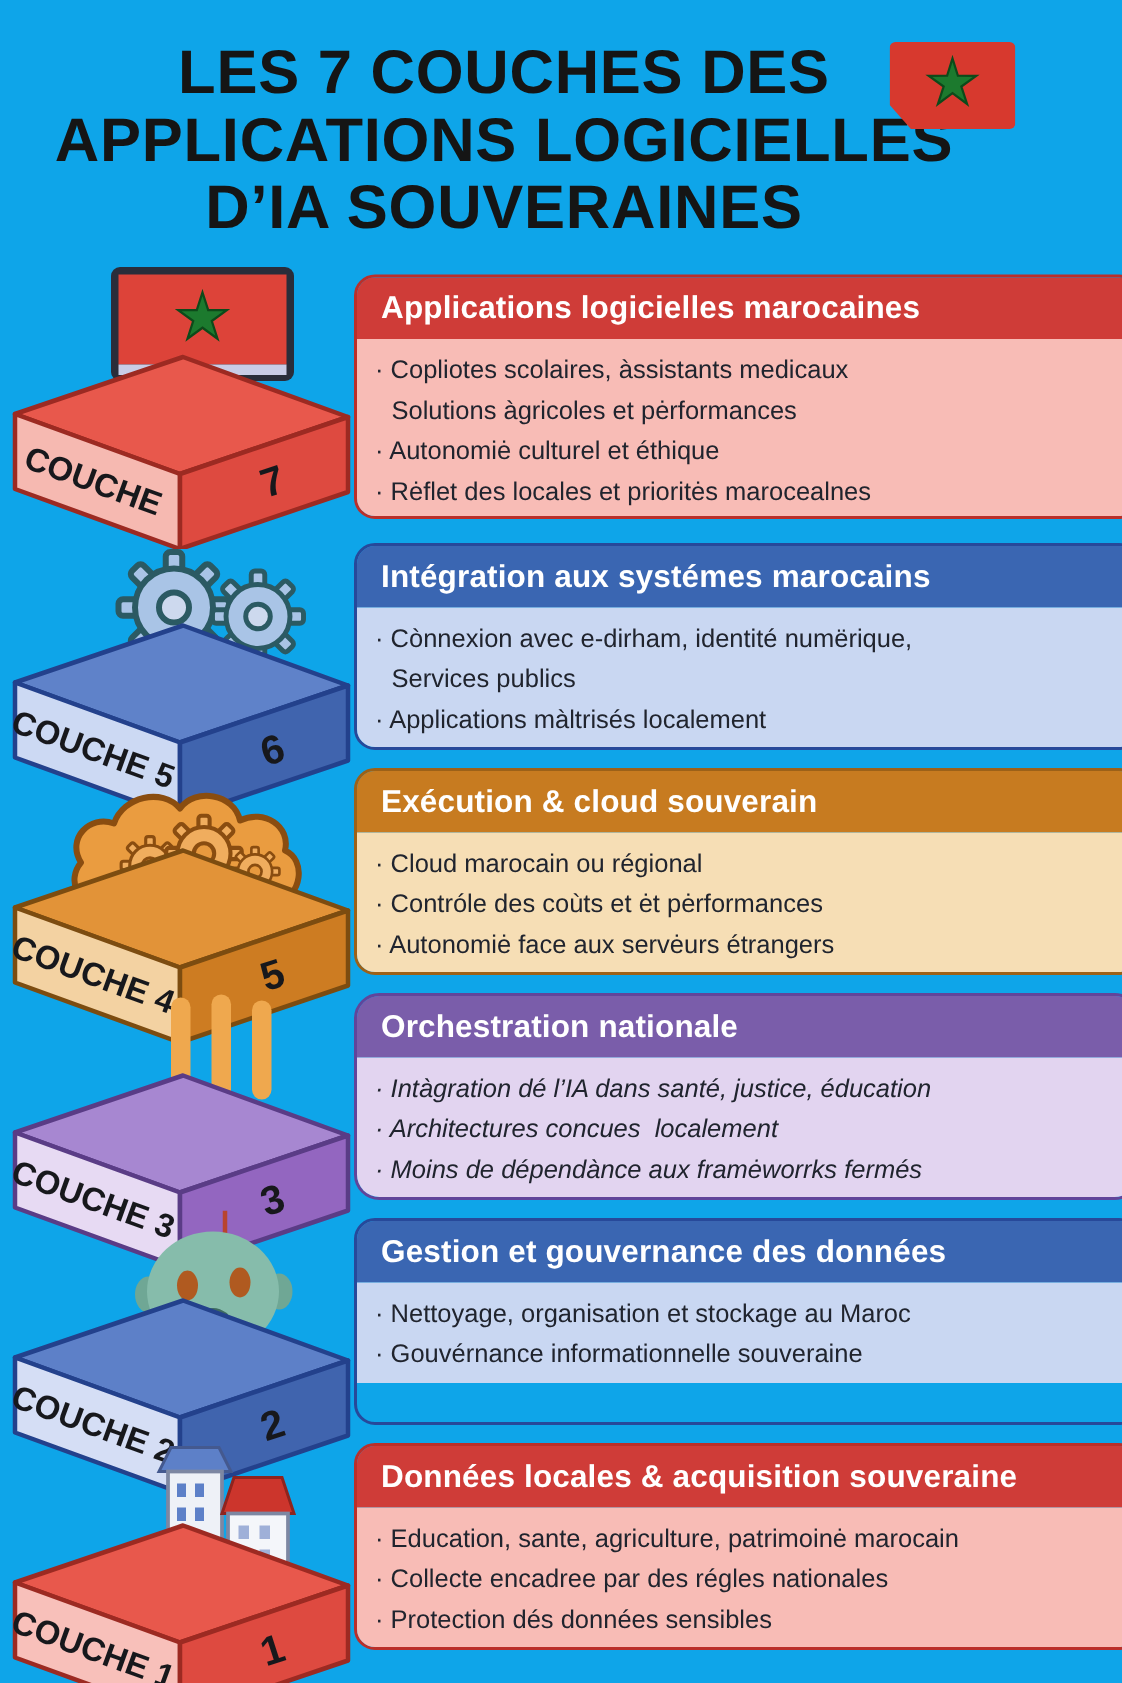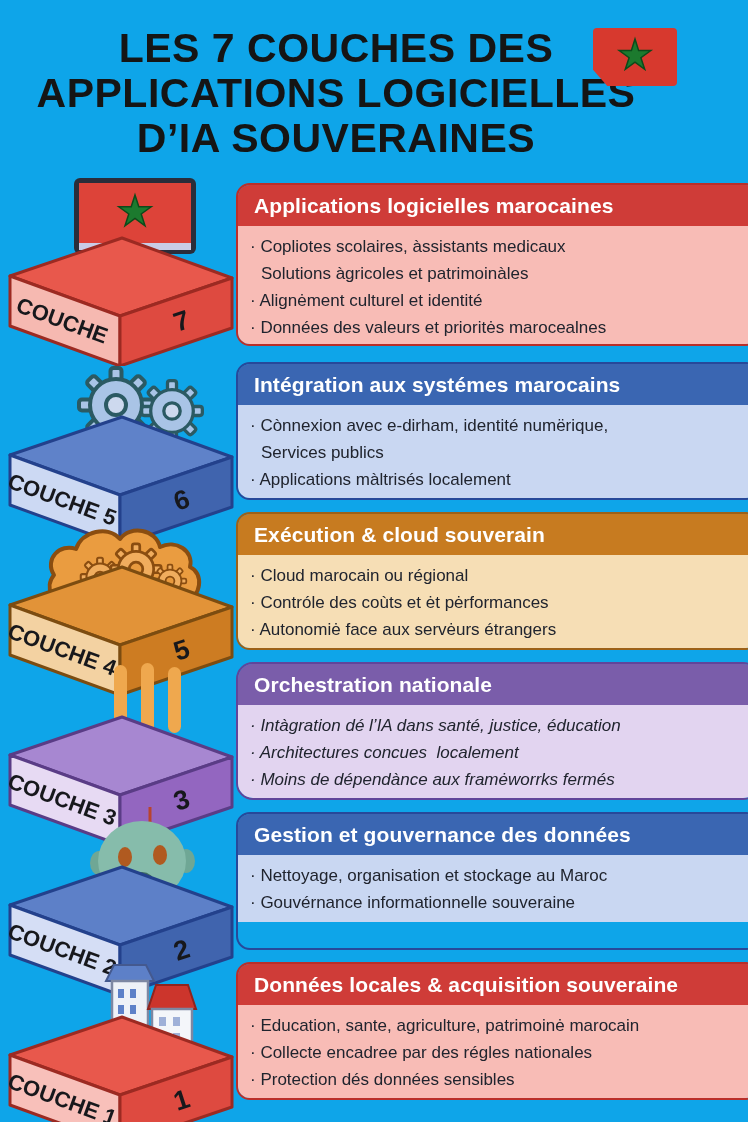--- a/index.html
+++ b/index.html
@@ -65,23 +65,23 @@
         <polygon points="6,98 6,148 116,188 116,138" fill="#f6b9b1"></polygon>
         <polygon points="116,138 228,100 228,150 116,188" fill="#de4a40"></polygon>
       </g>
       <text class="box-label" x="58" y="150" text-anchor="middle" transform="rotate(20 58 143)">COUCHE</text>
       <text class="box-num" x="178" y="152" text-anchor="middle" transform="rotate(-18 178 144)">7</text>
     </svg>
     <div class="card red">
       <div class="card-header">Applications logicielles marocaines</div>
       <div class="card-body">
         <div class="line">· Copliotes scolaires, àssistants medicaux</div>
-        <div class="line cont">Solutions àgricoles et patrimoinàles</div>
-        <div class="line">· Alignėment culturel et identité</div>
-        <div class="line">· Données des valeurs et prioritės marocealnes</div>
+        <div class="line cont">Solutions àgricoles et pėrformances</div>
+        <div class="line">· Autonomiė culturel et éthique</div>
+        <div class="line">· Rėflet des locales et prioritės marocealnes</div>
       </div>
     </div>
   </div>
 
   <div class="row" style="top:362px;height:138px;">
     <svg class="boxsvg" width="233" height="188" viewBox="0 0 233 188">
       <defs>
         <g id="gearA">
           <g fill="#a9c4e6" stroke="#2b5a63" stroke-width="4">
             <rect x="-5.5" y="-37" width="11" height="15" rx="3"></rect>

